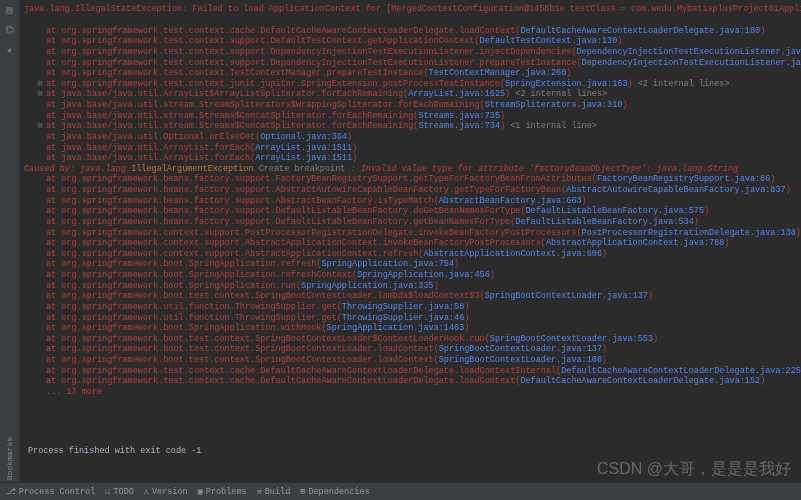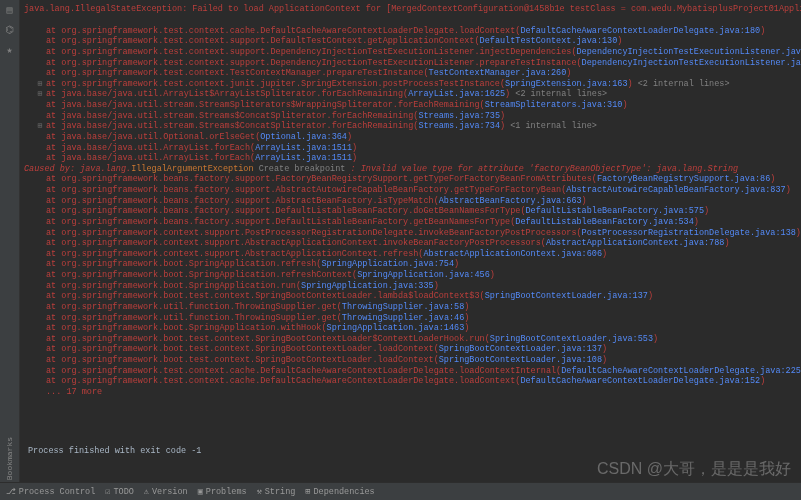--- a/index.html
+++ b/index.html
@@ -114,21 +114,21 @@
   <div class="tab">
       <span>⚠</span>
       <span>Version</span>
     </div>
   <div class="tab">
       <span>▣</span>
       <span>Problems</span>
     </div>
   <div class="tab">
       <span>⚒</span>
-      <span>String</span>
+      <span>Build</span>
     </div>
   <div class="tab">
       <span>⊞</span>
       <span>Dependencies</span>
     </div>
 </div>
 
 <div class="watermark">CSDN @大哥，是是是我好</div>
 
 </body></html>

